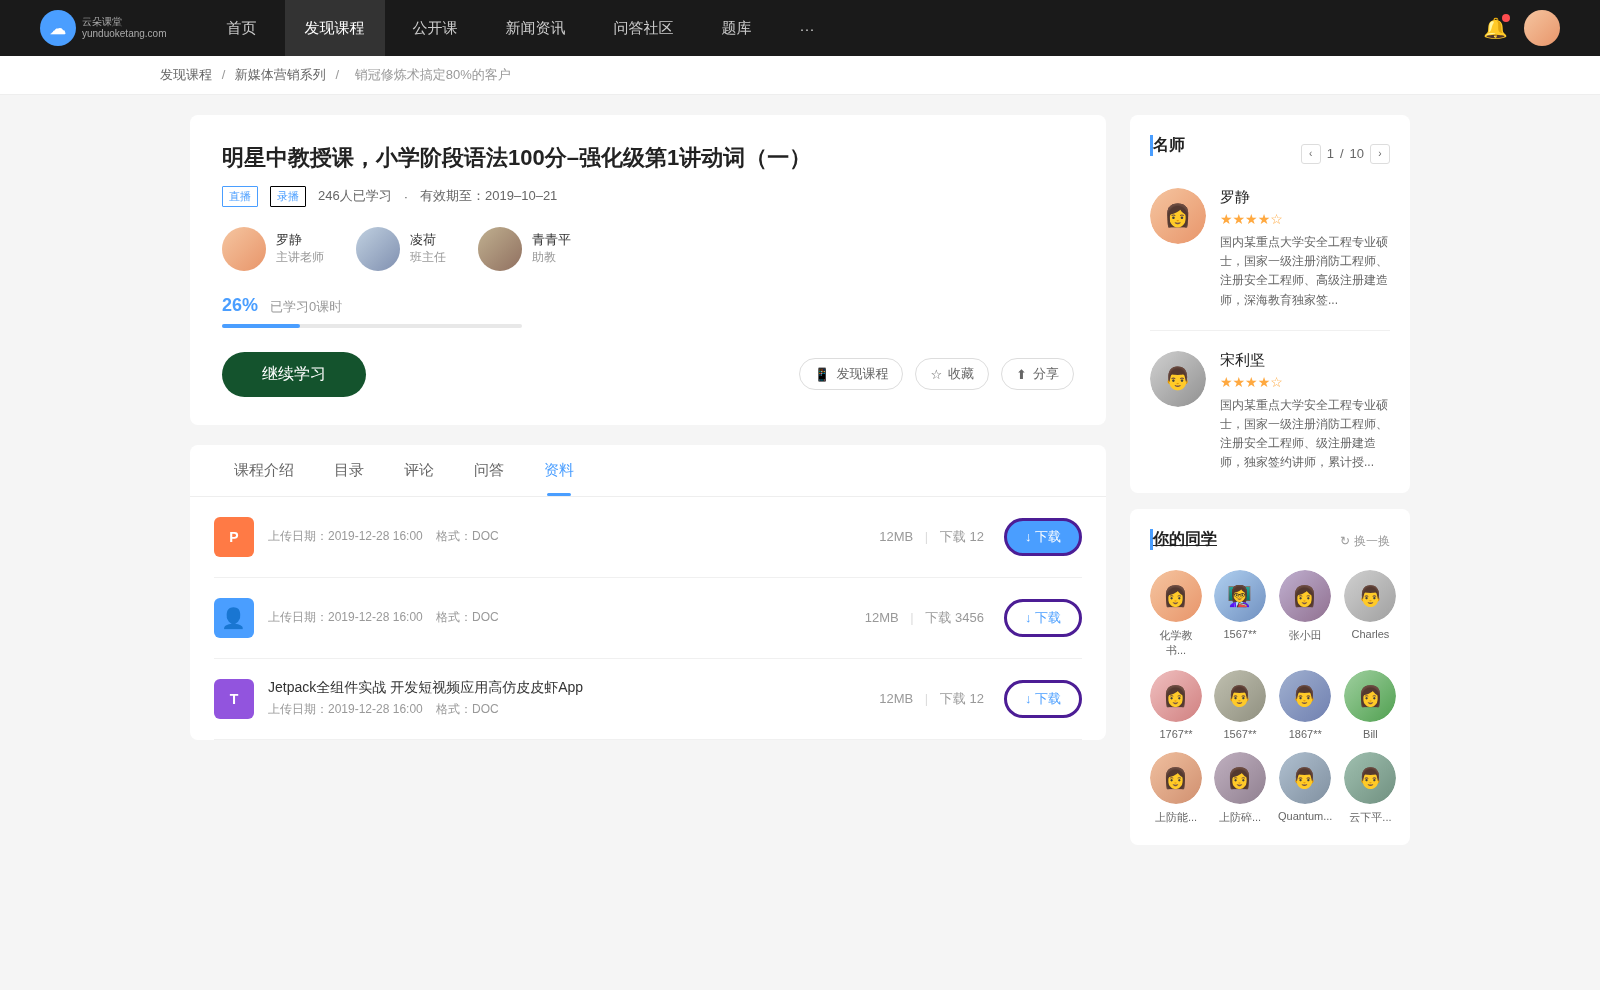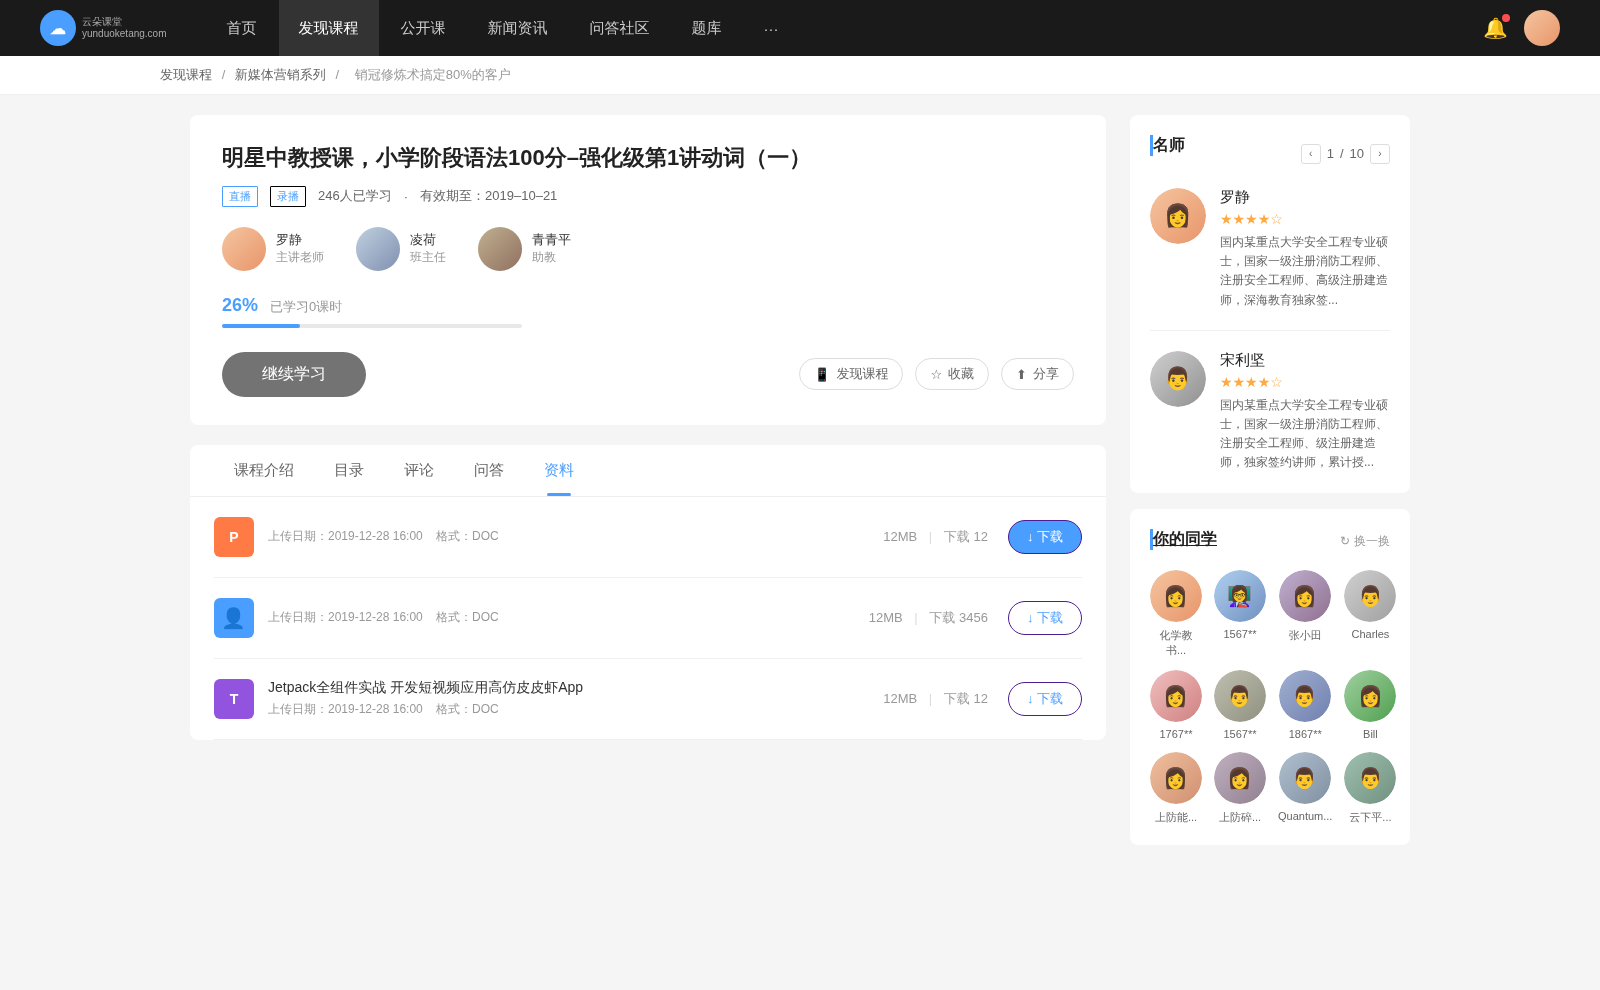--- a/index.html
+++ b/index.html
@@ -4,21 +4,21 @@
   <style>
     * { box-sizing: border-box; margin: 0; padding: 0; }
     body { font-family: -apple-system, BlinkMacSystemFont, 'PingFang SC', 'Microsoft YaHei', sans-serif; background: #f5f5f5; font-size: 14px; color: #333; }
 
     
     .header { background: #1a1a1a; height: 56px; display: flex; align-items: center; padding: 0 40px; }
     .logo { display: flex; align-items: center; margin-right: 40px; }
     .logo-icon { width: 36px; height: 36px; background: #4a9eff; border-radius: 50%; display: flex; align-items: center; justify-content: center; color: white; font-size: 16px; font-weight: bold; margin-right: 6px; }
     .logo-text { color: white; font-size: 13px; line-height: 1.2; }
     .logo-text span { display: block; font-size: 10px; color: #aaa; }
-    .nav { display: flex; align-items: center; gap: 2px; flex: 1; }
+    .nav { display: flex; align-items: center; gap: 8px; flex: 1; }
     .nav-item { color: #ccc; padding: 0 20px; height: 56px; display: flex; align-items: center; font-size: 15px; cursor: pointer; }
     .nav-item.active { background: #333; color: white; }
     .nav-right { display: flex; align-items: center; gap: 16px; margin-left: auto; }
     .bell-icon { color: #ccc; font-size: 20px; position: relative; cursor: pointer; }
     .bell-dot { width: 8px; height: 8px; background: #ff4d4f; border-radius: 50%; position: absolute; top: -2px; right: -2px; }
     .avatar-header { width: 36px; height: 36px; border-radius: 50%; background: #c8a882; overflow: hidden; cursor: pointer; }
     .avatar-img { width: 100%; height: 100%; object-fit: cover; background: linear-gradient(135deg, #c8a882, #e8c9a0); }
 
     
     .breadcrumb { background: white; padding: 10px 160px; font-size: 13px; color: #666; border-bottom: 1px solid #eee; }
@@ -46,21 +46,21 @@
     .instructor-avatar-img.green { background: linear-gradient(135deg, #90d090, #60b060); }
     .instructor-info { font-size: 13px; }
     .instructor-name { color: #333; font-weight: 500; }
     .instructor-role { color: #999; font-size: 12px; }
     .progress-section { margin-bottom: 24px; }
     .progress-text { color: #4a9eff; font-size: 18px; font-weight: 600; margin-bottom: 4px; }
     .progress-sub { color: #999; font-size: 13px; display: inline; margin-left: 8px; }
     .progress-bar-bg { height: 4px; background: #e8e8e8; border-radius: 2px; margin-top: 8px; width: 300px; }
     .progress-bar-fill { height: 4px; background: #4a9eff; border-radius: 2px; width: 26%; }
     .course-actions { display: flex; align-items: center; gap: 16px; }
-    .btn-continue { background: #737373; color: white; border: none; border-radius: 24px; padding: 12px 40px; font-size: 16px; cursor: pointer; font-weight: 500; }
+    .btn-continue { background: #14532d; color: white; border: none; border-radius: 24px; padding: 12px 40px; font-size: 16px; cursor: pointer; font-weight: 500; }
     .action-btns { display: flex; gap: 12px; margin-left: auto; }
     .action-btn { display: flex; align-items: center; gap: 6px; color: #666; font-size: 13px; cursor: pointer; border: 1px solid #ddd; border-radius: 20px; padding: 6px 14px; background: white; }
 
     
     .tabs-section { background: white; border-radius: 8px; padding: 0; }
     .tabs-header { display: flex; border-bottom: 1px solid #eee; padding: 0 24px; }
     .tab-item { padding: 16px 20px; font-size: 15px; color: #666; cursor: pointer; position: relative; }
     .tab-item.active { color: #4a9eff; font-weight: 500; }
     .tab-item.active::after { content: ''; position: absolute; bottom: 0; left: 50%; transform: translateX(-50%); width: 24px; height: 3px; background: #4a9eff; border-radius: 2px; }
 
@@ -69,21 +69,21 @@
     .file-item { display: flex; align-items: center; padding: 20px 0; border-bottom: 1px solid #f0f0f0; }
     .file-icon { width: 40px; height: 40px; border-radius: 6px; display: flex; align-items: center; justify-content: center; color: white; font-size: 14px; font-weight: bold; margin-right: 14px; flex-shrink: 0; }
     .file-icon.orange { background: #ff7a45; }
     .file-icon.blue { background: #4a9eff; }
     .file-icon.purple { background: #9254de; }
     .file-info { flex: 1; }
     .file-name { font-size: 14px; color: #333; margin-bottom: 4px; font-weight: 500; }
     .file-meta { font-size: 12px; color: #999; }
     .file-stats { color: #999; font-size: 13px; margin-right: 20px; white-space: nowrap; }
     .file-separator { color: #ddd; margin: 0 8px; }
-    .btn-download { border: 1px solid #4c1d95; color: #4a9eff; background: white; border-radius: 20px; padding: 7px 18px; font-size: 13px; cursor: pointer; display: flex; align-items: center; gap: 6px; }
+    .btn-download { border: 3px solid #4c1d95; color: #4a9eff; background: white; border-radius: 20px; padding: 7px 18px; font-size: 13px; cursor: pointer; display: flex; align-items: center; gap: 6px; }
     .btn-download.filled { background: #4a9eff; color: white; }
 
     
     .right-sidebar { width: 280px; flex-shrink: 0; }
 
     
     .sidebar-card { background: white; border-radius: 8px; padding: 20px; margin-bottom: 16px; }
     .sidebar-title { font-size: 16px; font-weight: 600; color: #222; margin-bottom: 16px; display: flex; align-items: center; gap: 8px; border-left: 3px solid #4a9eff; }
     .sidebar-title-row { display: flex; justify-content: space-between; align-items: center; margin-bottom: 16px; }
     .sidebar-pagination { display: flex; align-items: center; gap: 6px; font-size: 13px; color: #666; }

